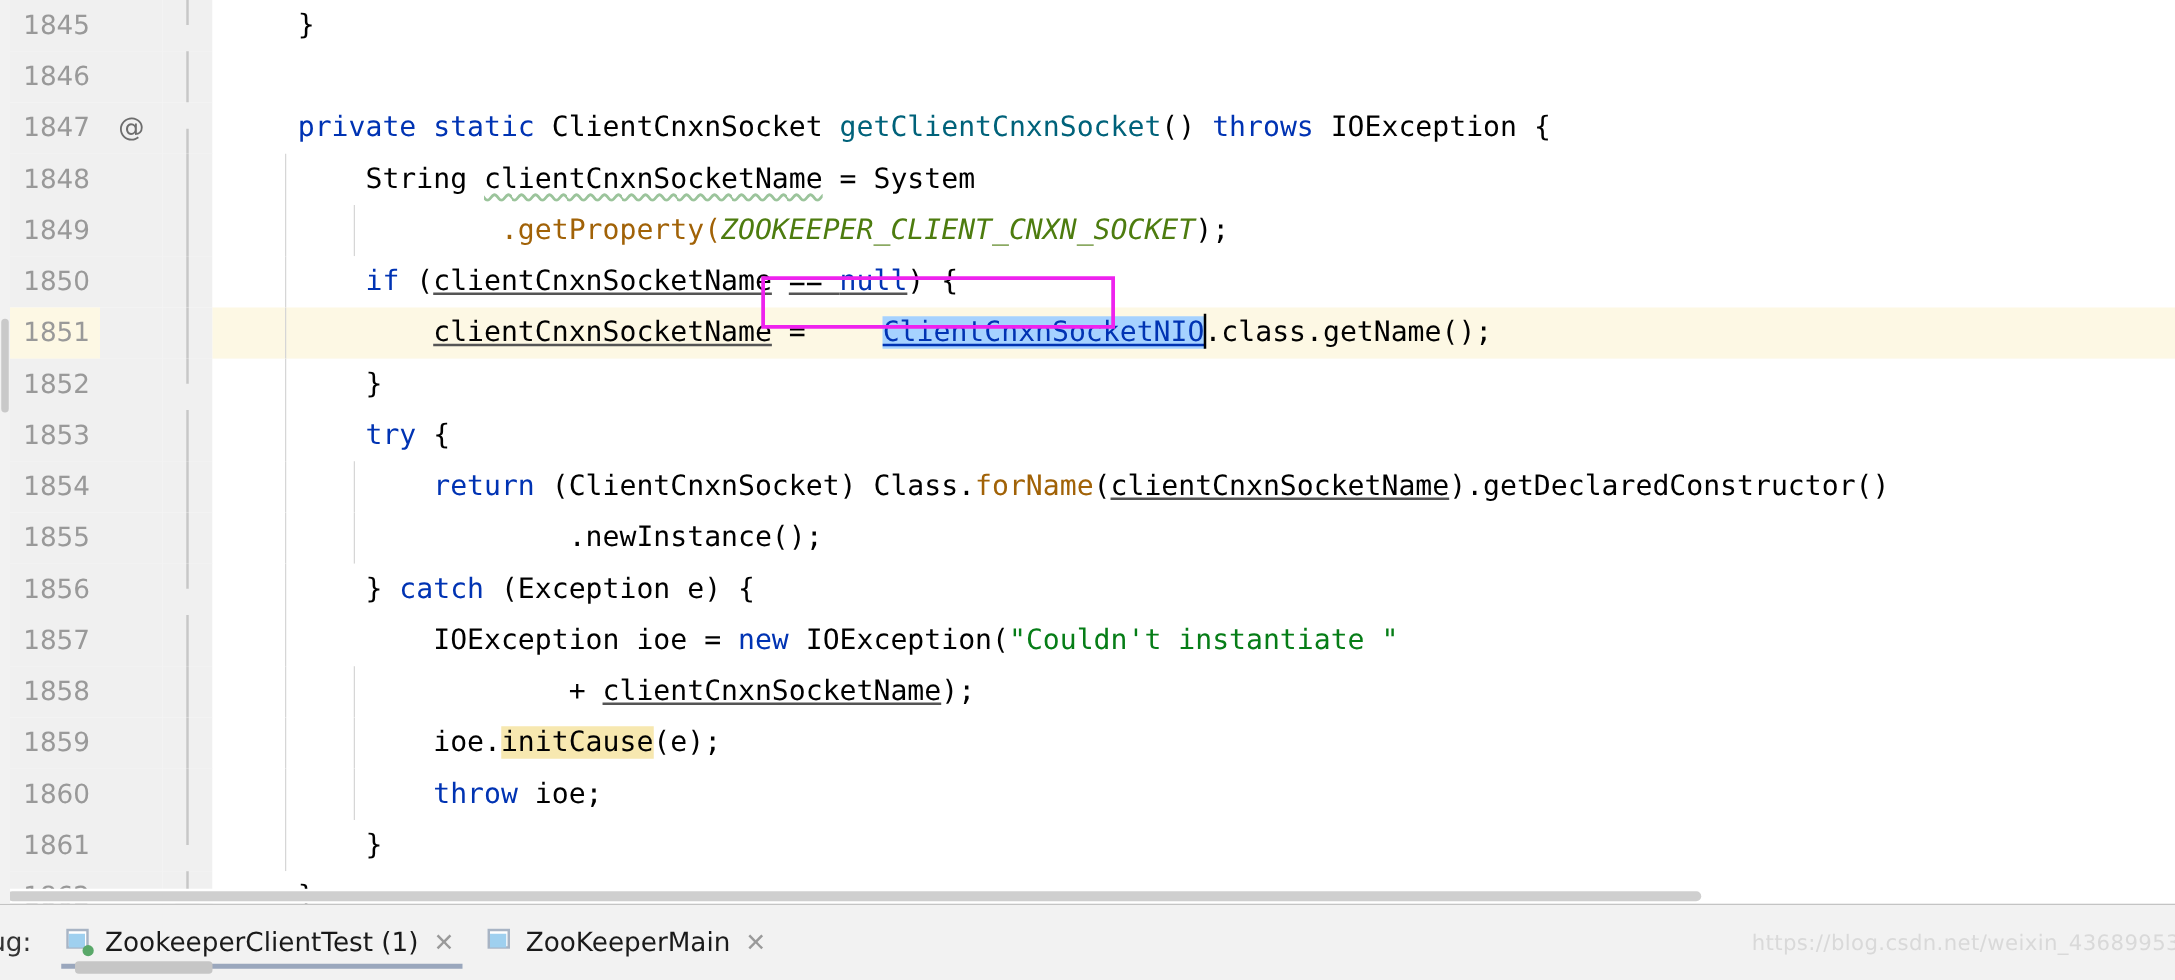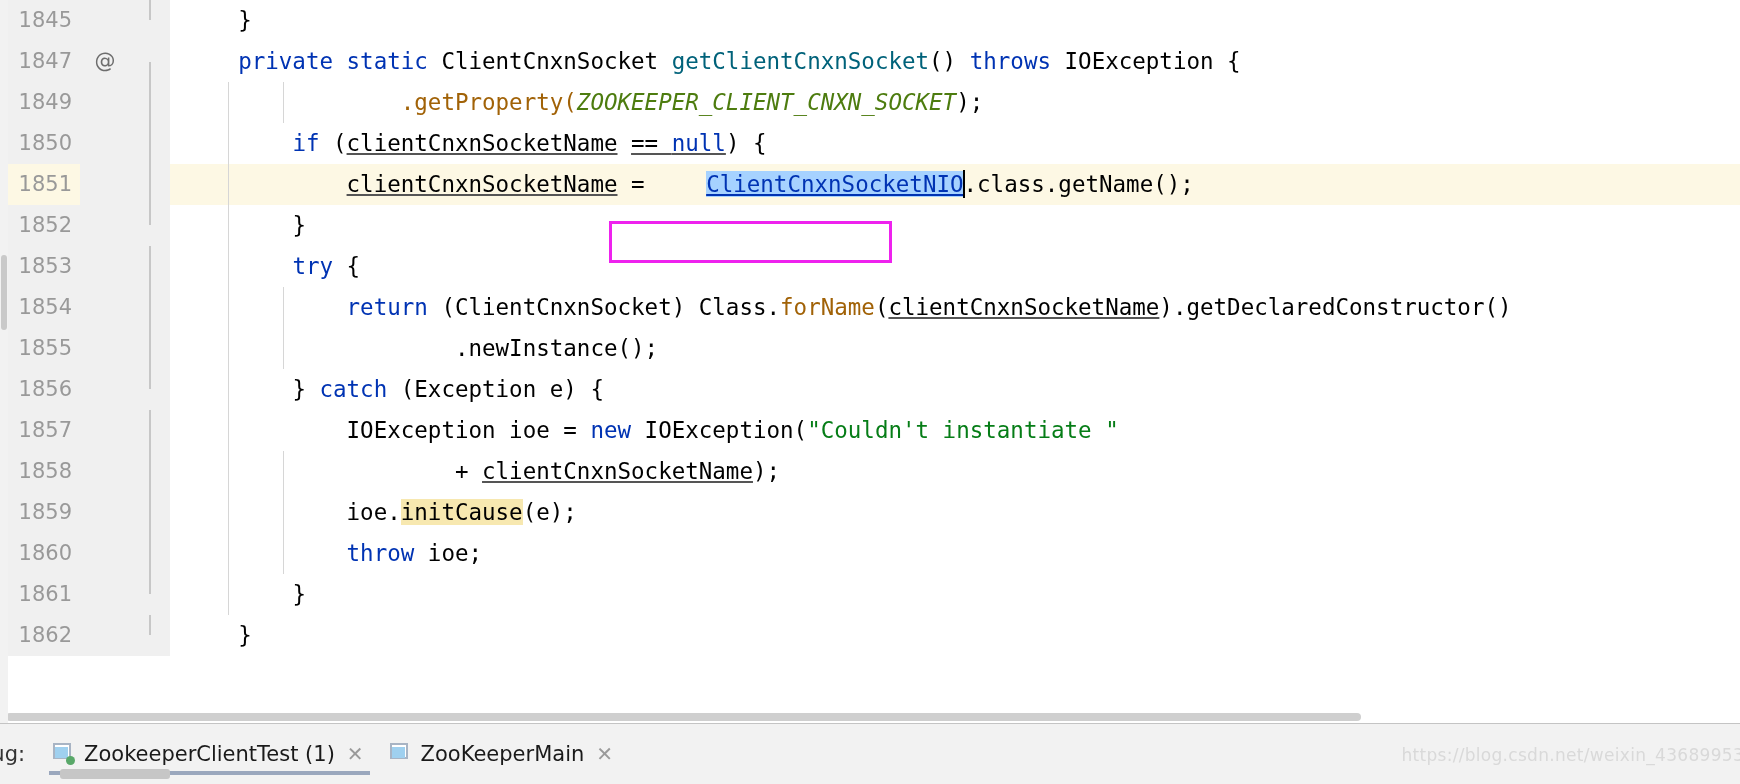--- a/index.html
+++ b/index.html
@@ -221,36 +221,52 @@
         <div class="fold-marker">
           <svg width="22" height="22" viewBox="0 0 22 22">
               <path d="M11 2 L20 8 L20 20 L2 20 L2 8 Z" fill="#ffffff" stroke="#c7c7c7" stroke-width="1.6"></path>
               <rect x="6" y="12" width="10" height="1.8" fill="#9a9a9a"></rect>
             </svg>
         </div>
       </div>
       <div class="codecell"><span style="padding-left:0">    </span><span>}</span></div>
     </div>
 
+    <div class="row">
+      <div class="gutter-num">1846</div>
+      <div class="gutter-ann"></div>
+      <div class="gutter-fold">
+        <div class="fold-line"></div>
+      </div>
+      <div class="codecell"><span></span></div>
+    </div>
 
     <div class="row">
       <div class="gutter-num">1847</div>
       <div class="gutter-ann">@</div>
       <div class="gutter-fold">
         <div class="fold-line half-bot"></div>
         <div class="fold-marker">
           <svg width="22" height="22" viewBox="0 0 22 22">
               <path d="M2 2 L20 2 L20 14 L11 20 L2 14 Z" fill="#ffffff" stroke="#c7c7c7" stroke-width="1.6"></path>
               <rect x="6" y="8" width="10" height="1.8" fill="#9a9a9a"></rect>
             </svg>
         </div>
       </div>
       <div class="codecell">    <span class="kw">private</span> <span class="kw">static</span> <span>ClientCnxnSocket</span> <span class="meth">getClientCnxnSocket</span><span>()</span> <span class="kw">throws</span> <span>IOException {</span></div>
     </div>
 
+    <div class="row">
+      <div class="gutter-num">1848</div>
+      <div class="gutter-ann"></div>
+      <div class="gutter-fold">
+        <div class="fold-line"></div>
+      </div>
+      <div class="codecell"><span class="iguide" style="left:58px"></span>        <span>String</span> <span class="fld warn">clientCnxnSocketName</span> <span>= System</span></div>
+    </div>
 
     <div class="row">
       <div class="gutter-num">1849</div>
       <div class="gutter-ann"></div>
       <div class="gutter-fold">
         <div class="fold-line"></div>
       </div>
       <div class="codecell"><span class="iguide" style="left:58px"></span><span class="iguide" style="left:113px"></span>                <span class="ital">.getProperty(</span><span class="const">ZOOKEEPER_CLIENT_CNXN_SOCKET</span><span>);</span></div>
     </div>
 

